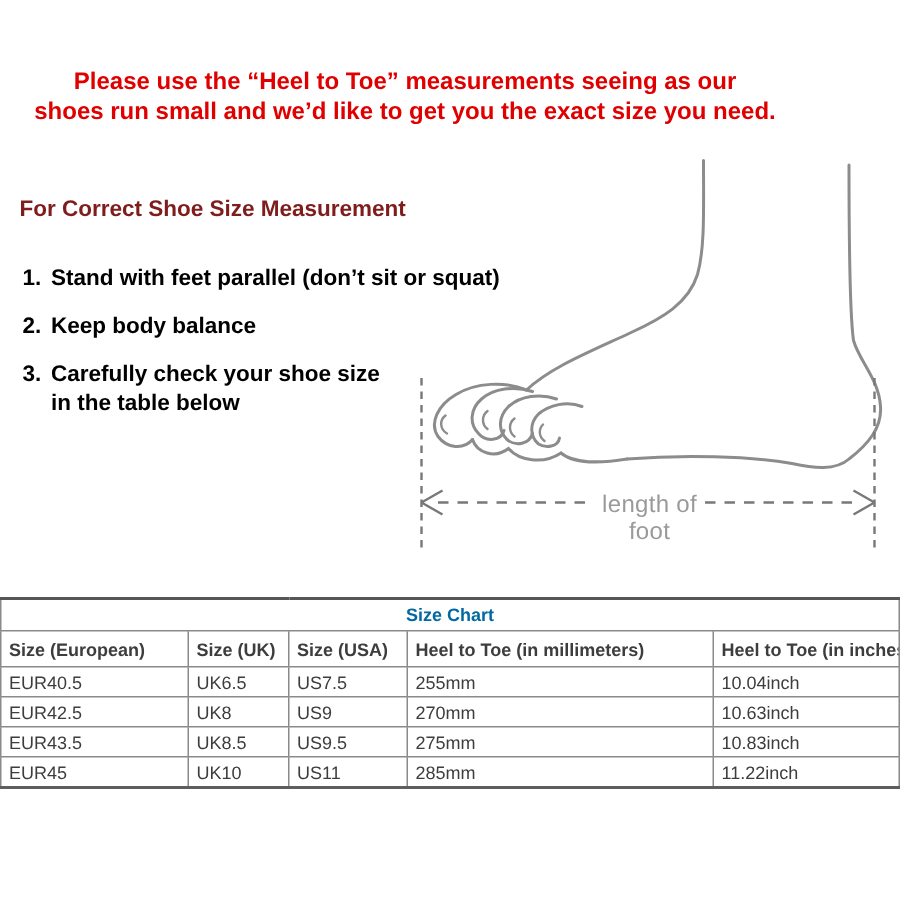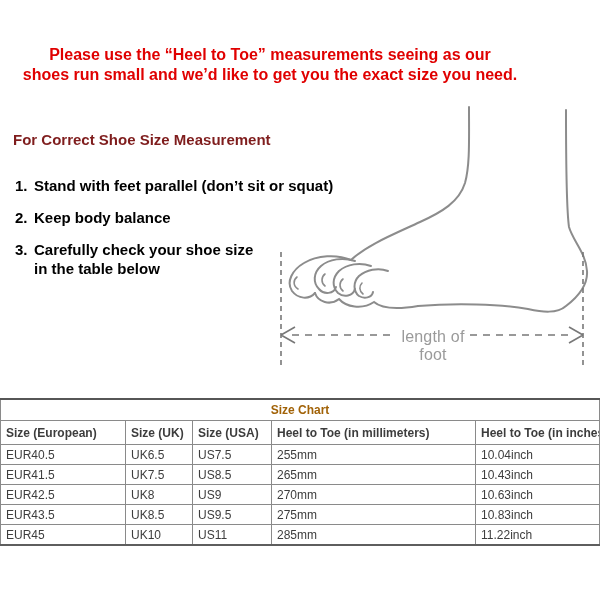--- a/index.html
+++ b/index.html
@@ -31,21 +31,21 @@
   table.size-chart {
     position:absolute; top:398px; left:0; width:599px;
     border-collapse:collapse; table-layout:fixed;
     font-size:12px; color:#3d3d3d;
     border:1px solid #808080; border-top:2px solid #565656; border-bottom:2px solid #5e5e5e;
   }
   table.size-chart th, table.size-chart td {
     border:1px solid #8a8a8a; padding:2px 5px; text-align:left;
     overflow:hidden; white-space:nowrap;
   }
-  table.size-chart .title-cell { text-align:center; font-weight:bold; height:16px; color:#a16207; }
+  table.size-chart .title-cell { text-align:center; font-weight:bold; height:16px; color:#0369a1; }
   table.size-chart th { font-weight:bold; height:19px; }
   table.size-chart td { height:15px; font-weight:normal; }
 </style>
 </head>
 <body>
 
 <div class="notice">Please use the “Heel to Toe” measurements seeing as our
 shoes run small and we’d like to get you the exact size you need.</div>
 
 <div class="heading">For Correct Shoe Size Measurement</div>
@@ -117,27 +117,20 @@
       <th>Heel to Toe (in inches)</th>
     </tr>
     <tr>
       <td>EUR40.5</td>
       <td>UK6.5</td>
       <td>US7.5</td>
       <td>255mm</td>
       <td>10.04inch</td>
     </tr>
     <tr>
-      <td>EUR41.5</td>
-      <td>UK7.5</td>
-      <td>US8.5</td>
-      <td>265mm</td>
-      <td>10.43inch</td>
-    </tr>
-    <tr>
       <td>EUR42.5</td>
       <td>UK8</td>
       <td>US9</td>
       <td>270mm</td>
       <td>10.63inch</td>
     </tr>
     <tr>
       <td>EUR43.5</td>
       <td>UK8.5</td>
       <td>US9.5</td>

